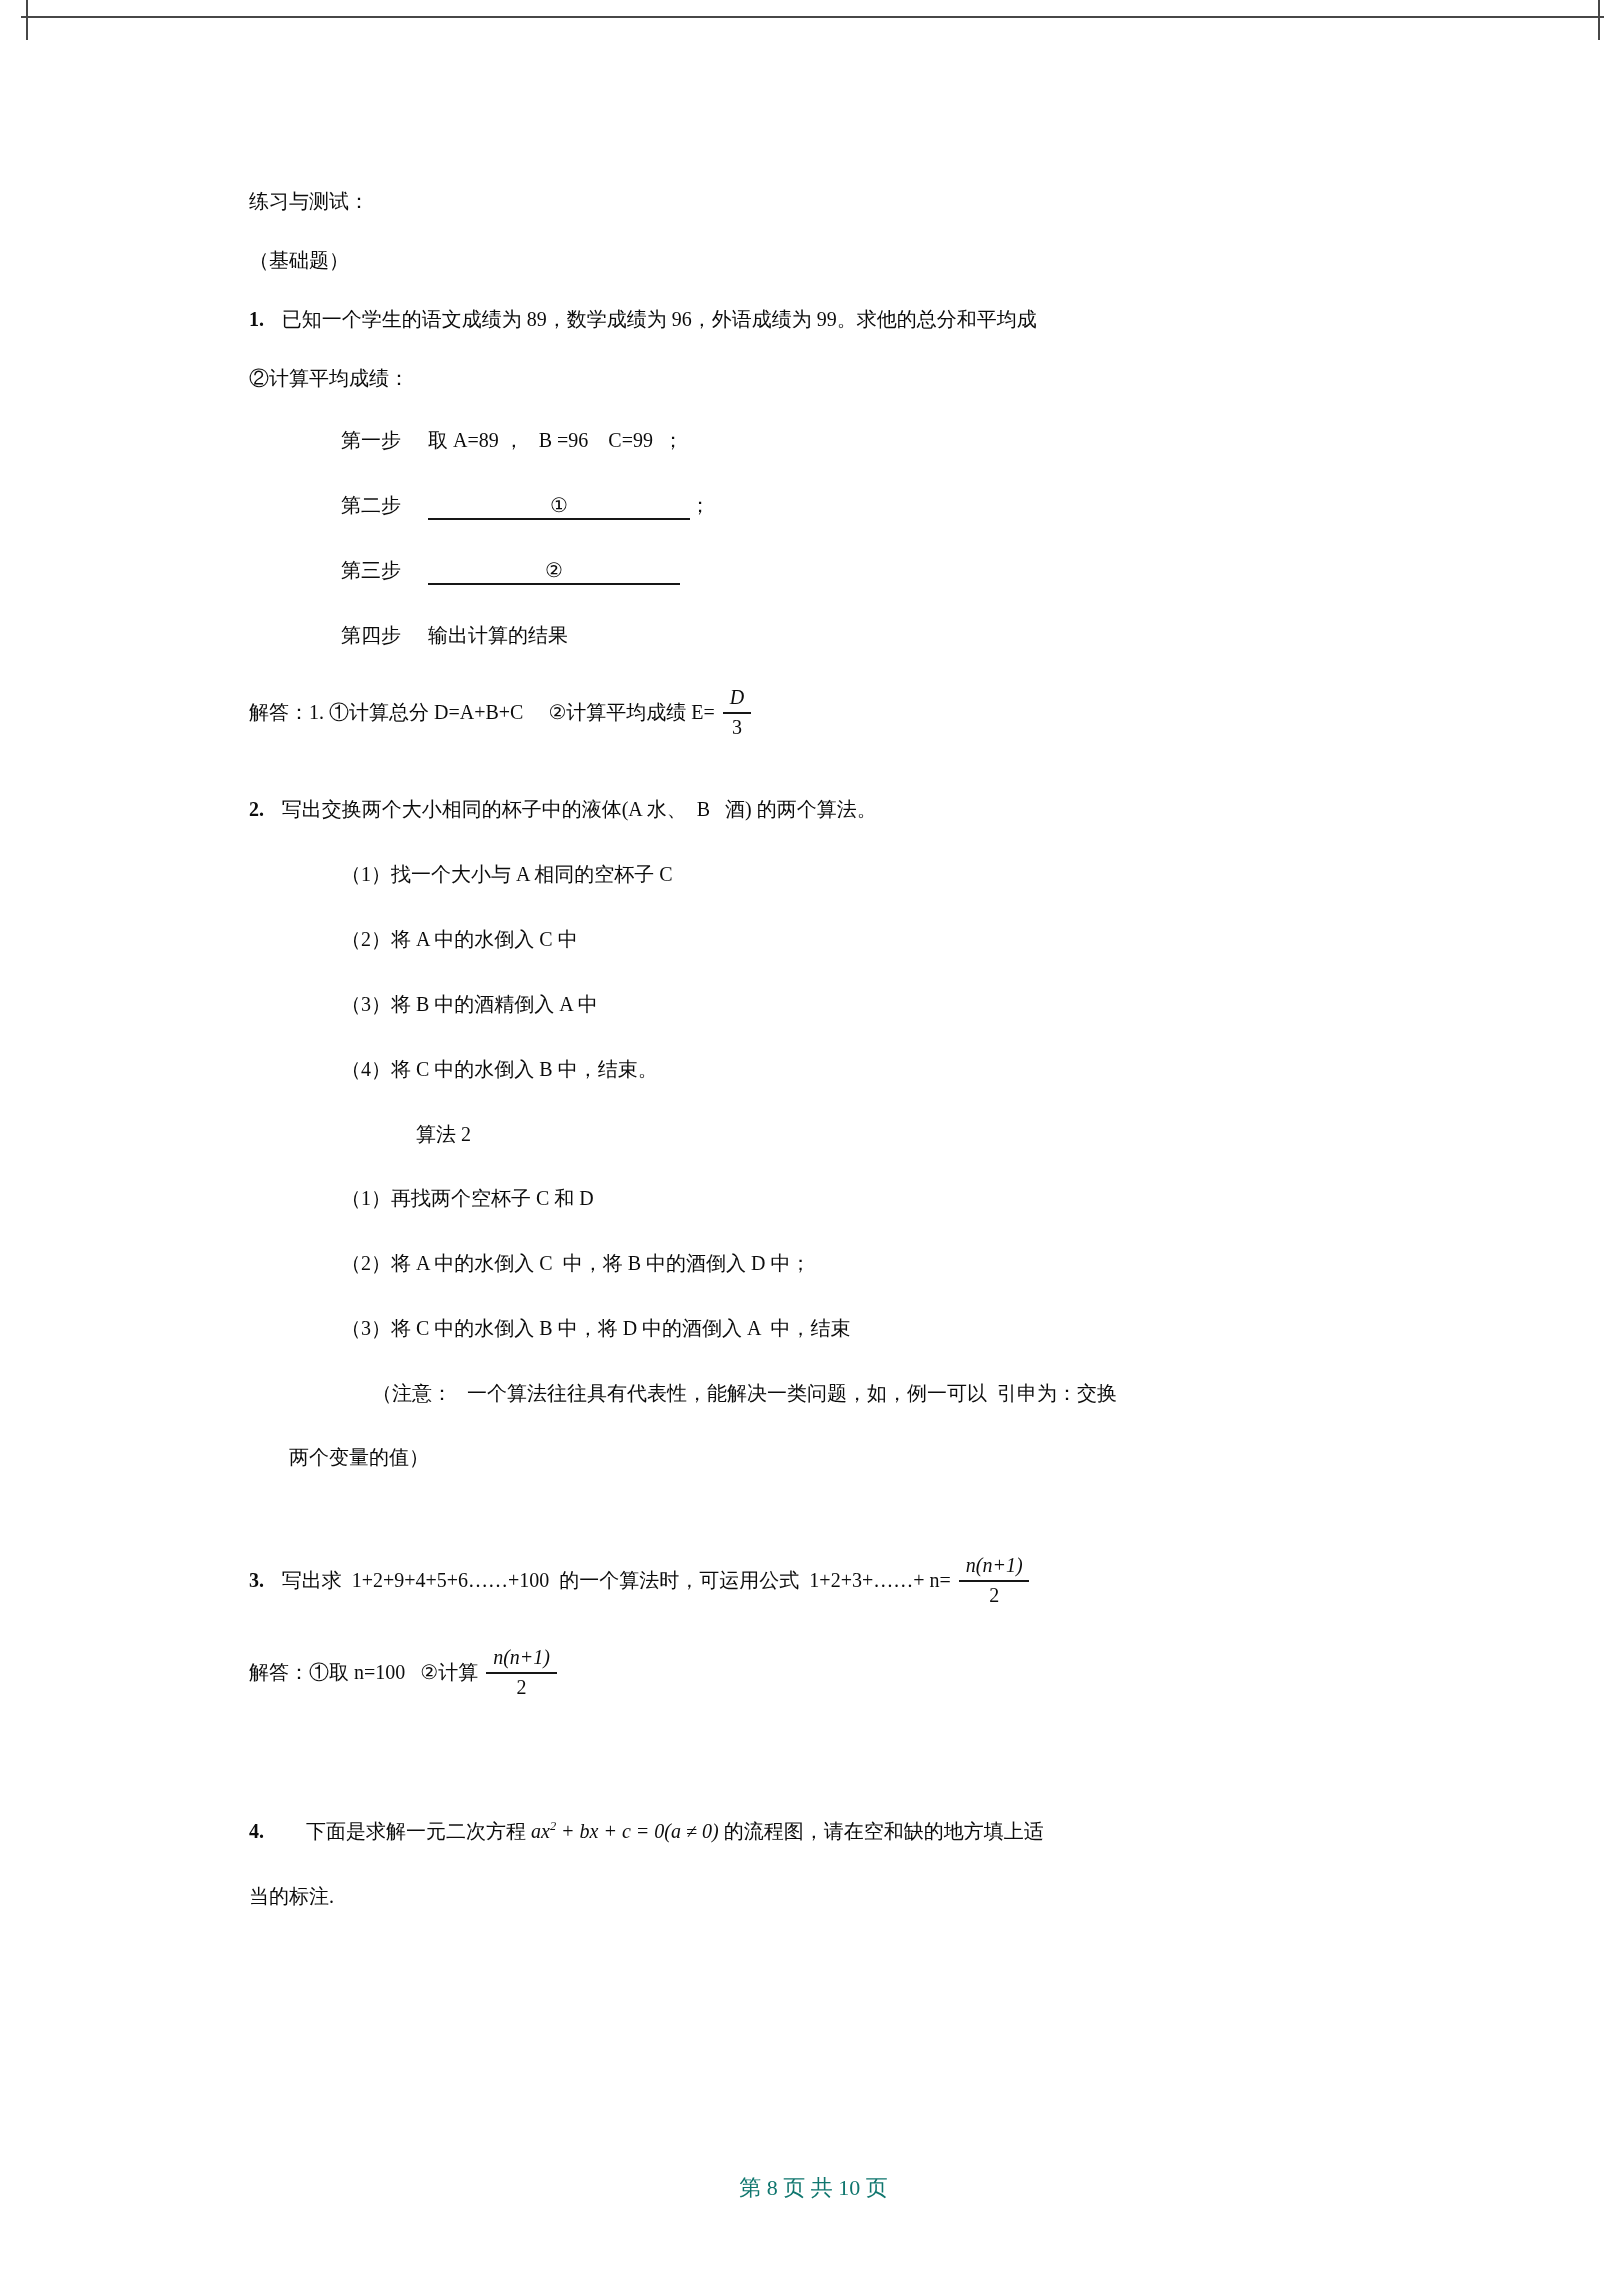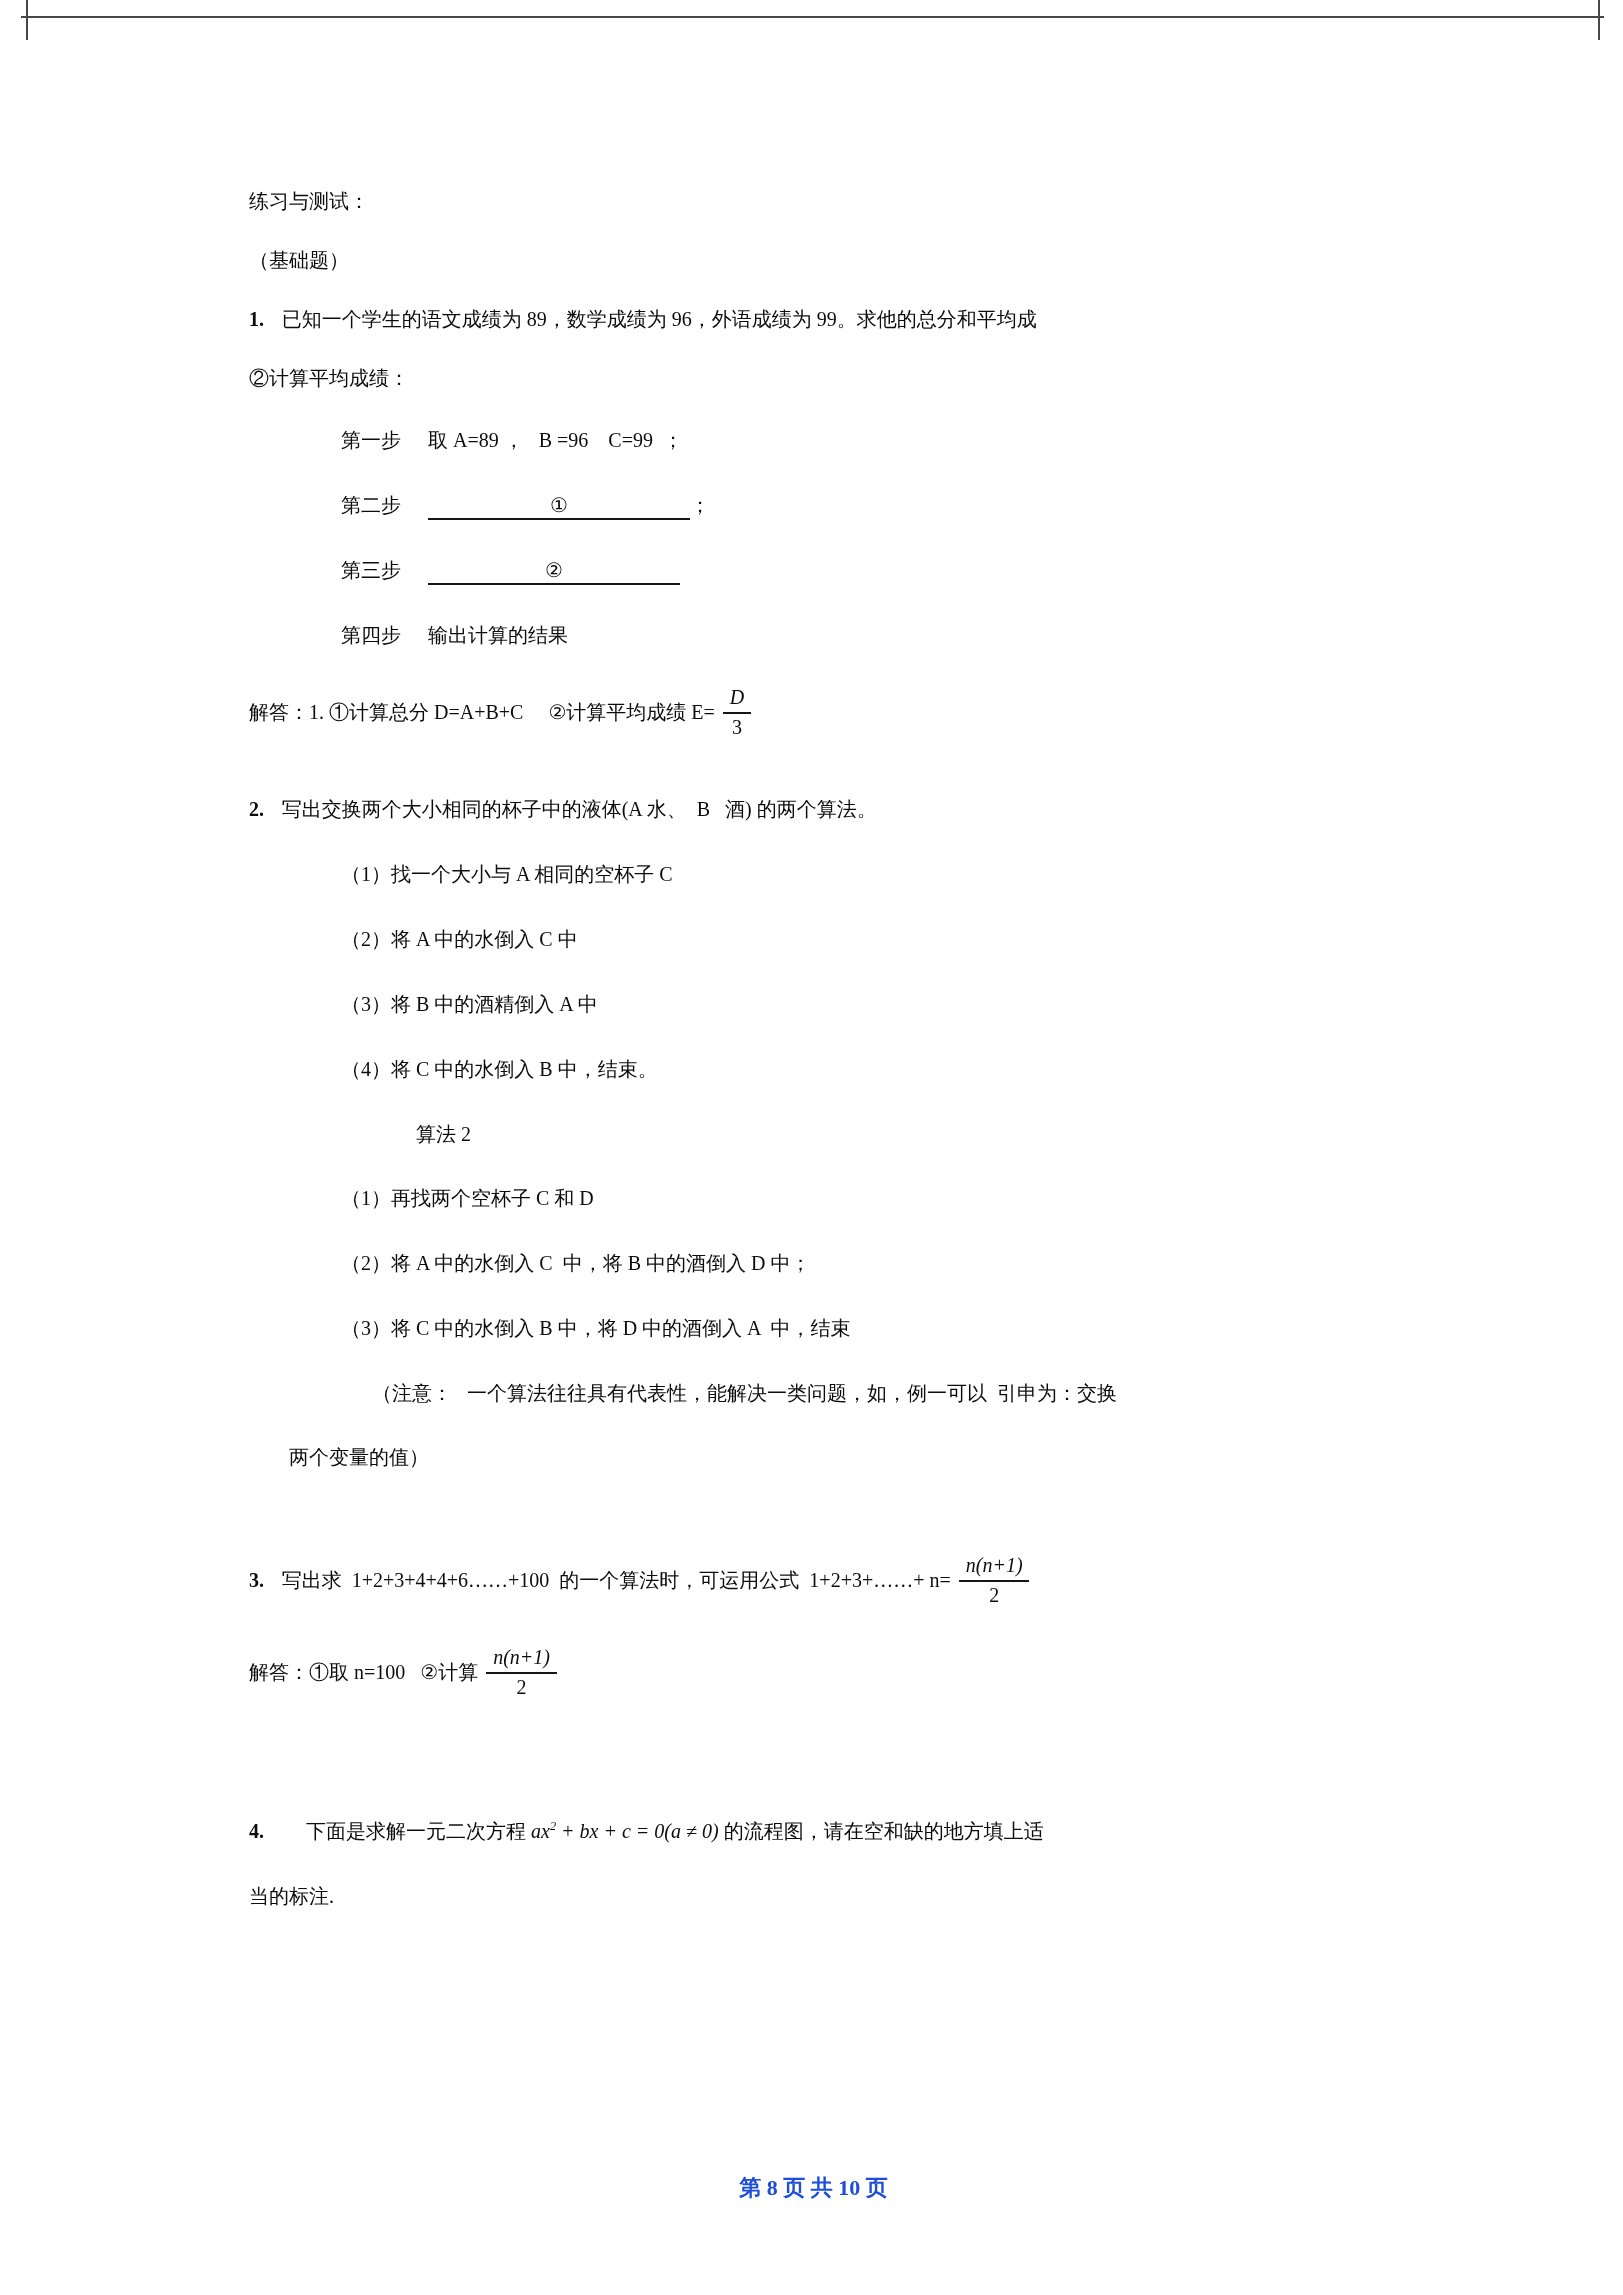--- a/index.html
+++ b/index.html
@@ -41,21 +41,21 @@
   .mt60{margin-top:41px;}
   .mt110{margin-top:75px;}
 
   .frac{display:inline-flex;flex-direction:column;align-items:center;vertical-align:middle;line-height:1.15;margin:0 8.2px;}
   .fr-num{font-style:italic;padding:0 6.8px 2.7px;}
   .fr-den{border-top:2px solid #161616;align-self:stretch;text-align:center;padding:2px 6.8px 0;}
 
   .math{font-style:italic;}
   .math sup{font-size:0.62em;vertical-align:super;line-height:0;}
 
-  .footer{position:absolute;left:4px;right:0;top:2173px;text-align:center;font-size:22px;color:#1d4ed8;font-weight:bold;}
+  .footer{position:absolute;left:4px;right:0;top:2173px;text-align:center;font-size:22px;color:#0f766e;}
 </style>
 </head>
 <body>
 
 <div class="border-h"></div>
 <div class="border-stub left"></div>
 <div class="border-stub right"></div>
 
 <div class="content">
 
@@ -89,21 +89,21 @@
 
   <div class="line step">（1）再找两个空杯子 C 和 D</div>
   <div class="line step">（2）将 A 中的水倒入 C  中，将 B 中的酒倒入 D 中；</div>
   <div class="line step">（3）将 C 中的水倒入 B 中，将 D 中的酒倒入 A  中，结束</div>
 
   <div class="line indent-note1">（注意：   一个算法往往具有代表性，能解决一类问题，如，例一可以  引申为：交换</div>
   <div class="line indent-note2">两个变量的值）</div>
 
   <div class="tallline mt60">
     <b class="qnum">3.</b>
-    <span>写出求  1+2+3+4+4+6……+100  的一个算法时，可运用公式  1+2+3+……+ n=</span>
+    <span>写出求  1+2+9+4+5+6……+100  的一个算法时，可运用公式  1+2+3+……+ n=</span>
     <span class="frac">
       <span class="fr-num">n(n+1)</span>
       <span class="fr-den">2</span>
     </span>
   </div>
 
 
   <div class="tallline mt-15n">
     <span>解答：①取 n=100   ②计算</span>
     <span class="frac">

